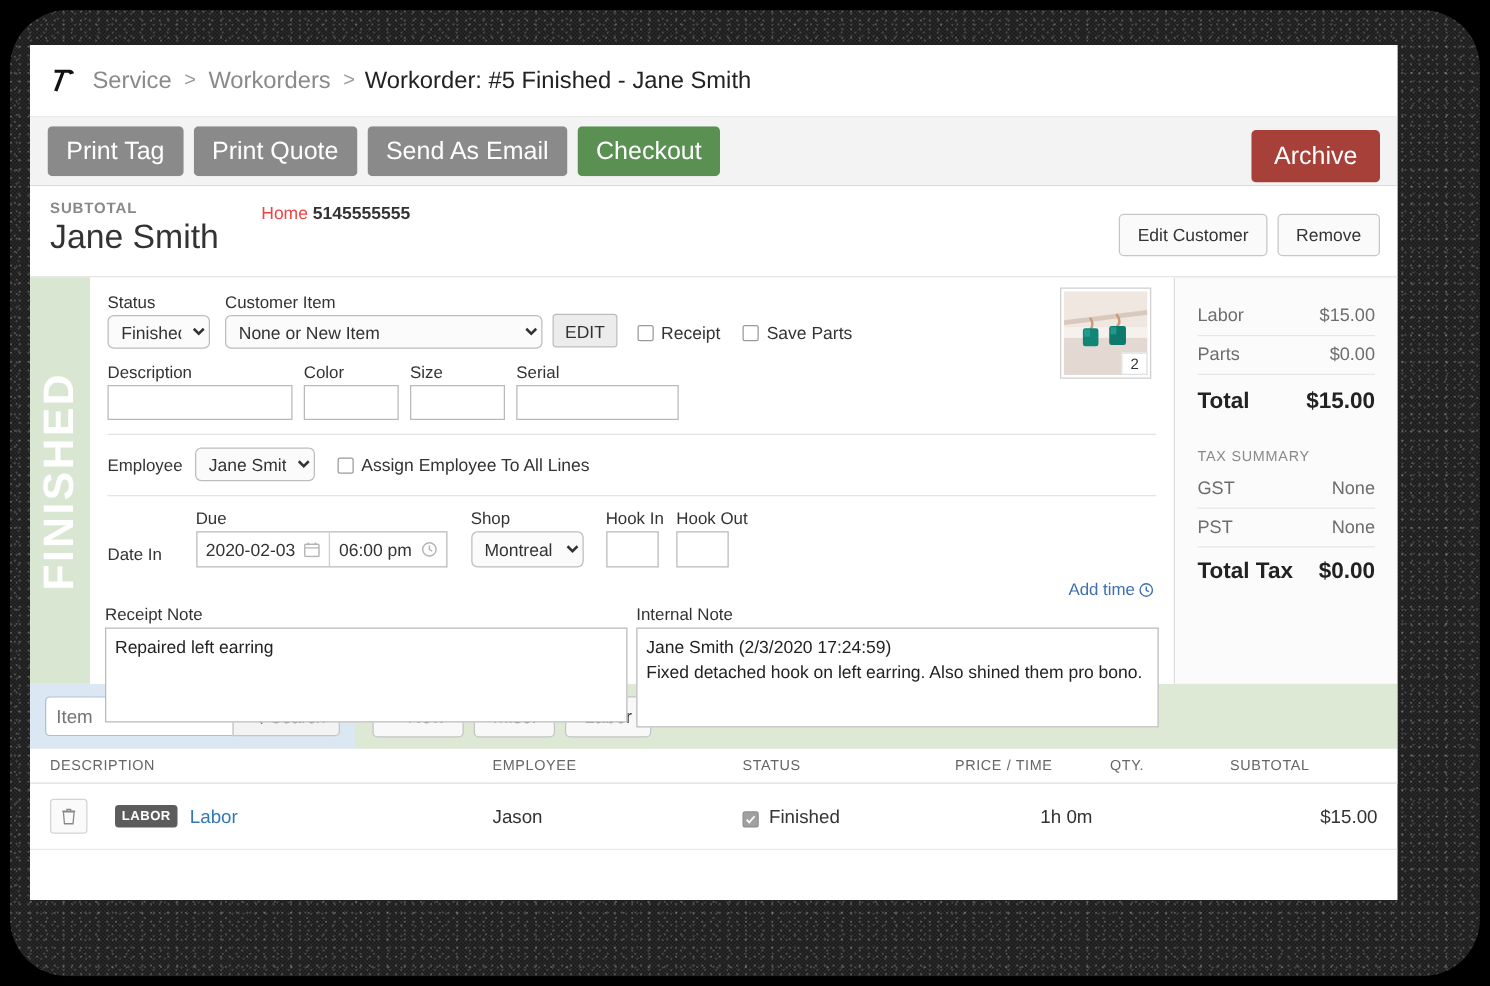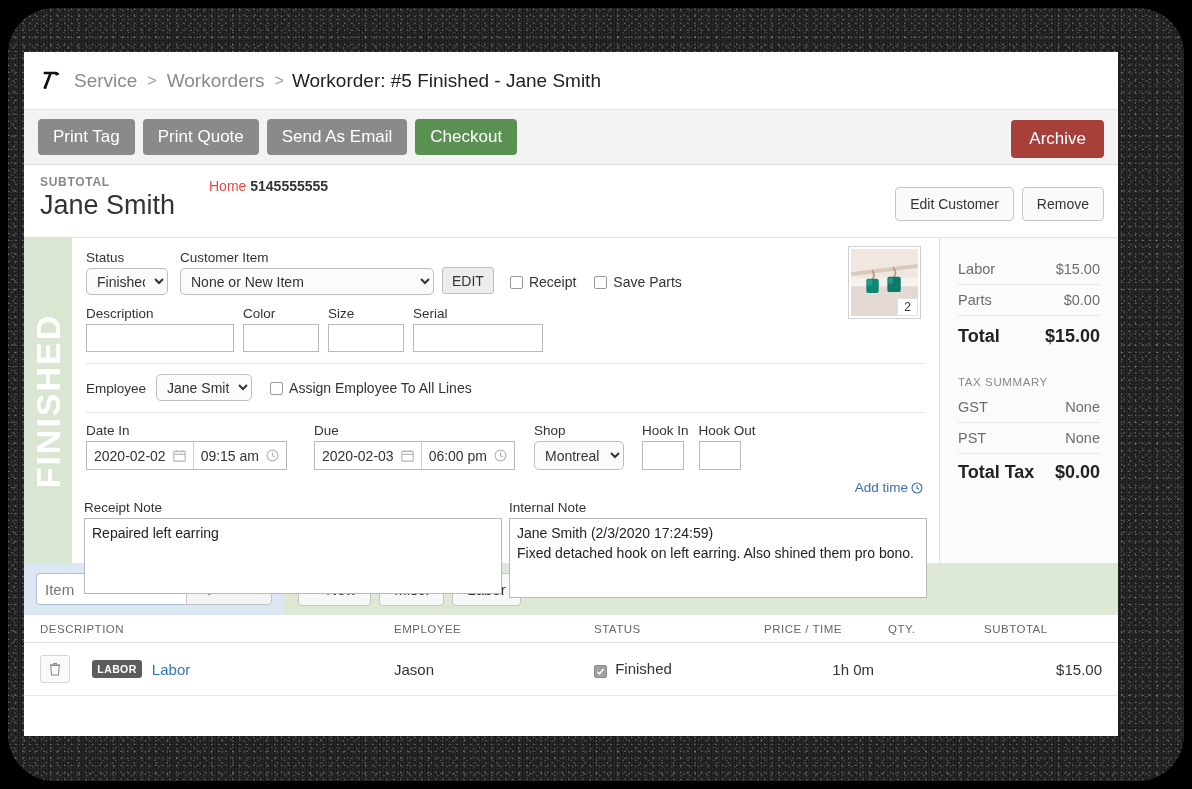--- a/index.html
+++ b/index.html
@@ -31,21 +31,21 @@
     border-radius: 46px;
     background-image:
       radial-gradient(circle at 12% 18%, rgba(255,255,255,.28) 0.6px, transparent 1px),
       radial-gradient(circle at 47% 63%, rgba(255,255,255,.22) 0.6px, transparent 1px),
       radial-gradient(circle at 78% 31%, rgba(255,255,255,.18) 0.6px, transparent 1px),
       radial-gradient(circle at 29% 88%, rgba(255,255,255,.2) 0.6px, transparent 1px);
     background-size: 7px 7px, 11px 11px, 9px 9px, 13px 13px;
   }
   #card {
     position: absolute;
-    left: 24px; top: 52px;
+    left: 24px; top: 36px;
     width: 1094px; height: 684px;
     background: #fff;
     overflow: hidden;
   }
 
   
   .breadcrumb {
     height: 58px;
     display: flex; align-items: center;
     padding: 0 16px;
@@ -62,21 +62,21 @@
   .actionbar {
     height: 55px;
     background: #f3f3f3;
     border-bottom: 1px solid #dcdcdc;
     display: flex; align-items: center;
     padding: 0 14px;
     position: relative;
   }
   .btn {
     font-family: "Liberation Sans", sans-serif;
-    font-size: 17px;
+    font-size: 20px;
     border-radius: 4px;
     padding: 7px 14px;
     border: 1px solid transparent;
     cursor: pointer;
     line-height: 1.2;
     white-space: nowrap;
   }
   .btn-grey { background: #8a8a8a; color: #fff; margin-right: 8px; }
   .btn-green { background: #5a9153; color: #fff; }
   .btn-red {
@@ -382,39 +382,20 @@
             <span class="chk"></span>
             <span>Assign Employee To All Lines</span>
           </div>
         </div>
 
         <div class="hr"></div>
 
         <div class="row" style="position:relative;">
           <div style="margin-right:27px;">
             <label class="fld-label">Date In</label>
-            <div class="dategrp">
-              <span class="dpart">
-                <span>2020-02-02</span>
-                <svg class="mini-icon" viewBox="0 0 16 16">
-                  <rect x="1" y="3" width="14" height="12" rx="1" fill="none" stroke="#777" stroke-width="1.4"></rect>
-                  <line x1="1" y1="6.5" x2="15" y2="6.5" stroke="#777" stroke-width="1.4"></line>
-                  <line x1="4.5" y1="1.2" x2="4.5" y2="4" stroke="#777" stroke-width="1.4"></line>
-                  <line x1="11.5" y1="1.2" x2="11.5" y2="4" stroke="#777" stroke-width="1.4"></line>
-                </svg>
-              </span>
-              <span class="divider"></span>
-              <span class="dpart">
-                <span>09:15 am</span>
-                <svg class="mini-icon" viewBox="0 0 16 16">
-                  <circle cx="8" cy="8" r="6.6" fill="none" stroke="#777" stroke-width="1.4"></circle>
-                  <path d="M8 4.2 V8.3 L10.8 9.8" fill="none" stroke="#777" stroke-width="1.4"></path>
-                </svg>
-              </span>
-            </div>
           </div>
           <div style="margin-right:19px;">
             <label class="fld-label">Due</label>
             <div class="dategrp">
               <span class="dpart">
                 <span>2020-02-03</span>
                 <svg class="mini-icon" viewBox="0 0 16 16">
                   <rect x="1" y="3" width="14" height="12" rx="1" fill="none" stroke="#777" stroke-width="1.4"></rect>
                   <line x1="1" y1="6.5" x2="15" y2="6.5" stroke="#777" stroke-width="1.4"></line>
                   <line x1="4.5" y1="1.2" x2="4.5" y2="4" stroke="#777" stroke-width="1.4"></line>

